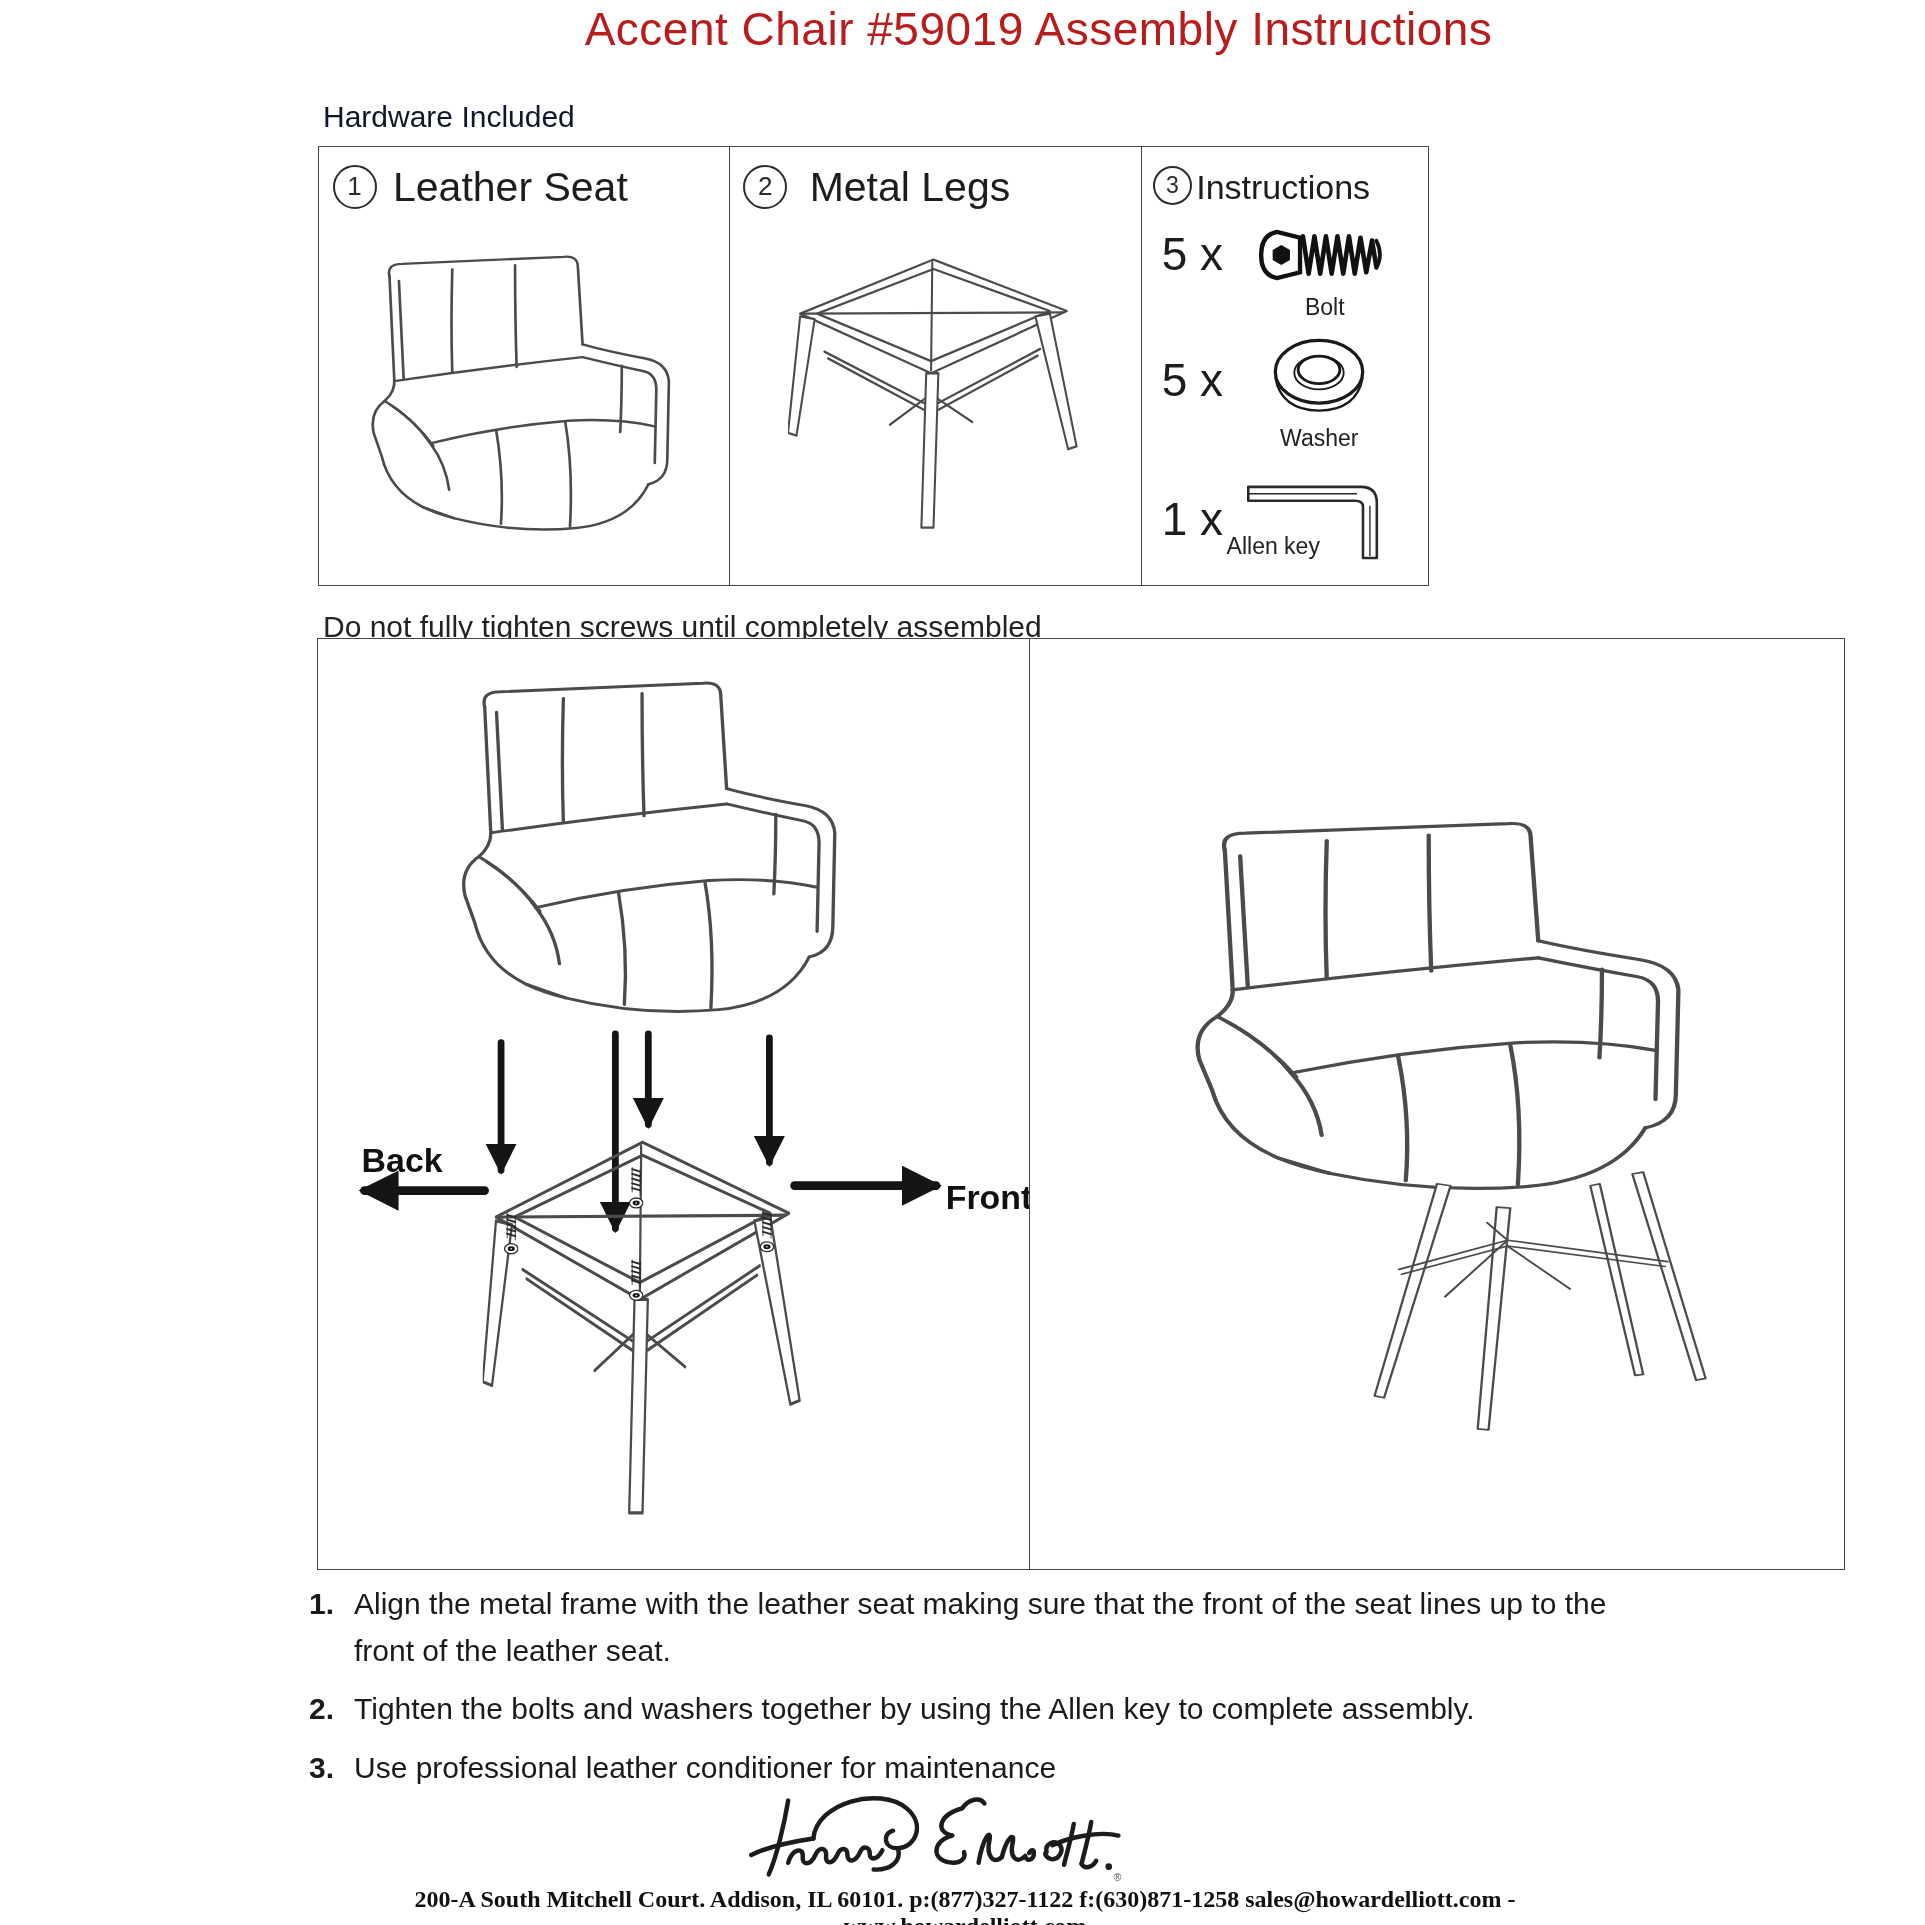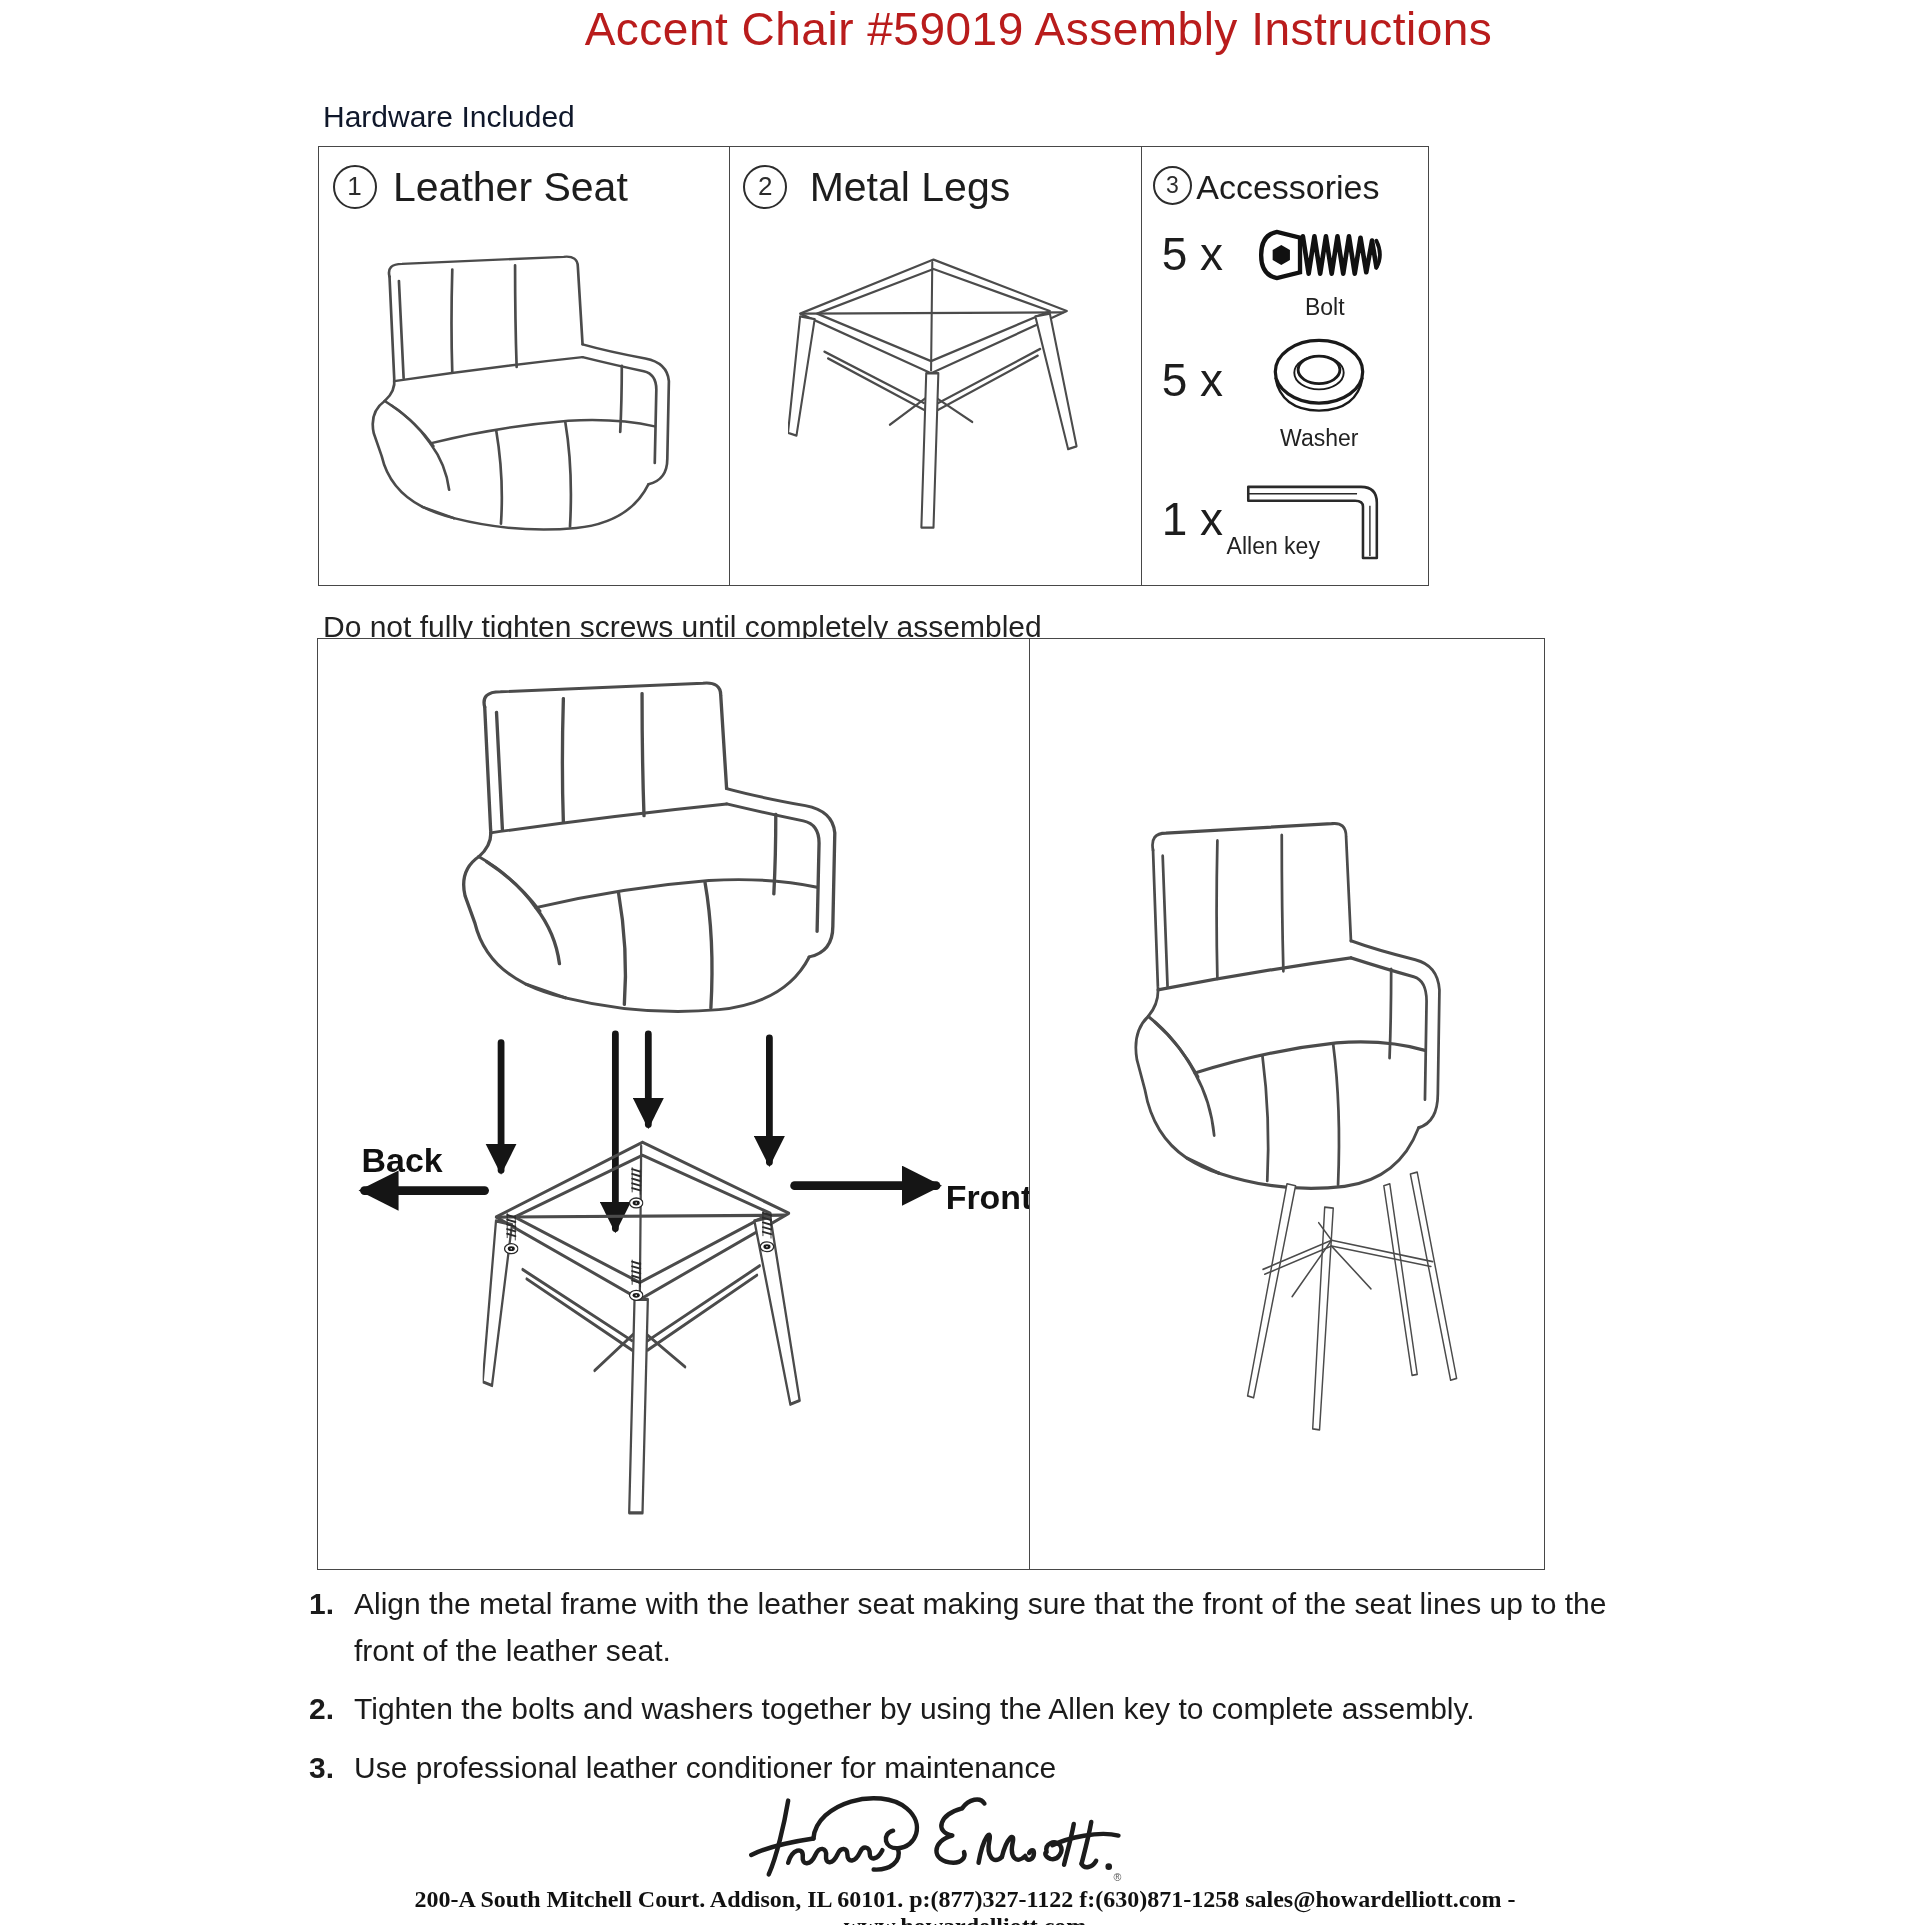--- a/index.html
+++ b/index.html
@@ -33,21 +33,21 @@
   .part-label.l1{left:74px;}
   .part-label.l2{left:80px;}
   .part-label.l3{left:54px;font-size:34px;top:21.3px;}
   
   .qty{position:absolute;font-size:46px;color:#1d1d1d;}
   .acc-label{position:absolute;font-size:23px;color:#222;text-align:center;}
   
   .warning{left:323px;top:590px;font-size:30px;color:#222;margin-top:20px;}
   
   .diagram{
-    left:317px;top:638px;width:1228px;height:932px;
+    left:317px;top:638px;width:1528px;height:932px;
     border:1.9px solid #474747;box-sizing:border-box;display:flex;background:#fff;
   }
   .pane{position:relative;height:100%;box-sizing:border-box;}
   .pane.left{width:712px;border-right:1.9px solid #474747;}
   .pane.right{flex:1;}
   .pane svg{position:absolute;left:0;top:0;width:100%;height:100%;}
   
   .steps{left:309px;top:1580px;width:1325px;}
   .step{position:relative;padding-left:45px;font-size:30px;line-height:1.58;color:#1b1b1b;margin-bottom:10.7px;}
   .step .num{position:absolute;left:0;top:0;font-weight:bold;}
@@ -141,21 +141,21 @@
   <div class="hw-cell c2">
     <span class="circle-num cn-lg">2</span>
     <span class="part-label l2">Metal Legs</span>
     <svg class="abs" style="left:58px;top:99px;width:291px;height:287px" viewBox="0 0 240 212" preserveAspectRatio="none">
       <use href="#legs" x="0" y="0" width="240" height="212"></use>
     </svg>
   </div>
 
   <div class="hw-cell c3">
     <span class="circle-num cn-sm">3</span>
-    <span class="part-label l3">Accessories</span>
+    <span class="part-label l3">Instructions</span>
 
     <span class="qty" style="left:19.4px;top:80px;">5 x</span>
     <svg class="abs" style="left:109px;top:72px;width:147px;height:72px" viewBox="0 0 100 50">
       <path d="M6,25 Q6,11 17,9 L33,13 L33,37 L17,41 Q6,39 6,25 Z" fill="#fff" stroke="#111" stroke-width="3"></path>
       <polygon points="20,18 26,21.5 26,28.5 20,32 14,28.5 14,21.5" fill="#111"></polygon>
       <path d="M35,12 L39,38 L43,12 L47,38 L51,12 L55,38 L59,12 L63,38 L67,12 L71,38 L75,13 L79,37 L83,15 L86,33" stroke="#111" stroke-width="3.2" fill="none" stroke-linejoin="round" stroke-linecap="round"></path>
       <path d="M86,15 Q91,25 86,34" stroke="#111" stroke-width="2.6" fill="none" stroke-linecap="round"></path>
     </svg>
     <span class="acc-label" style="left:109px;top:147px;width:147px;">Bolt</span>
 

